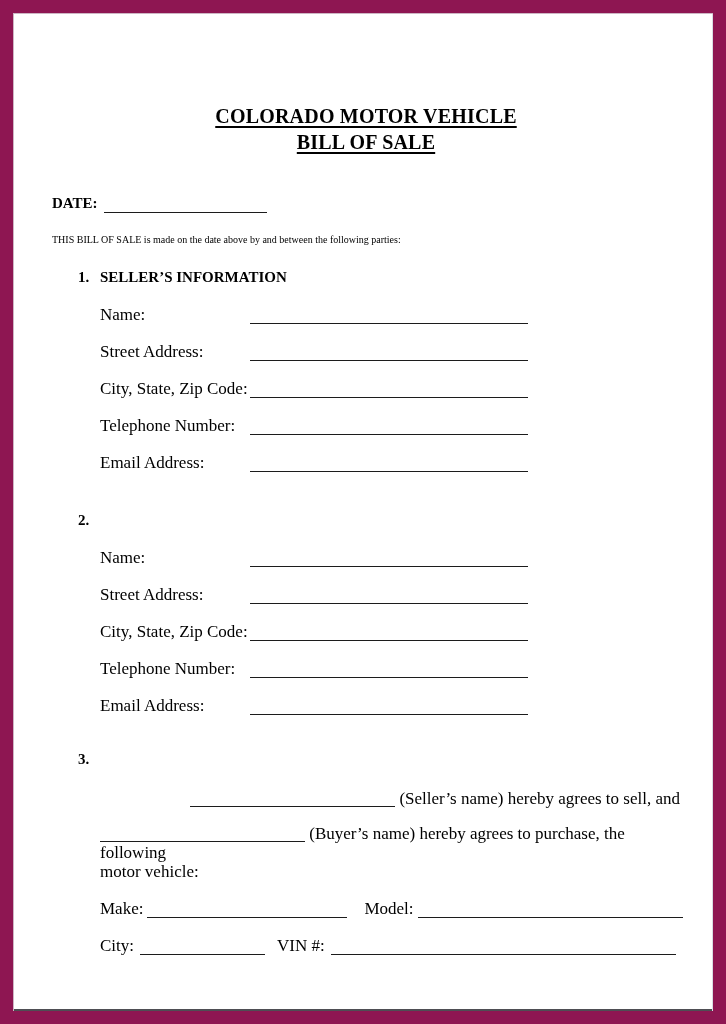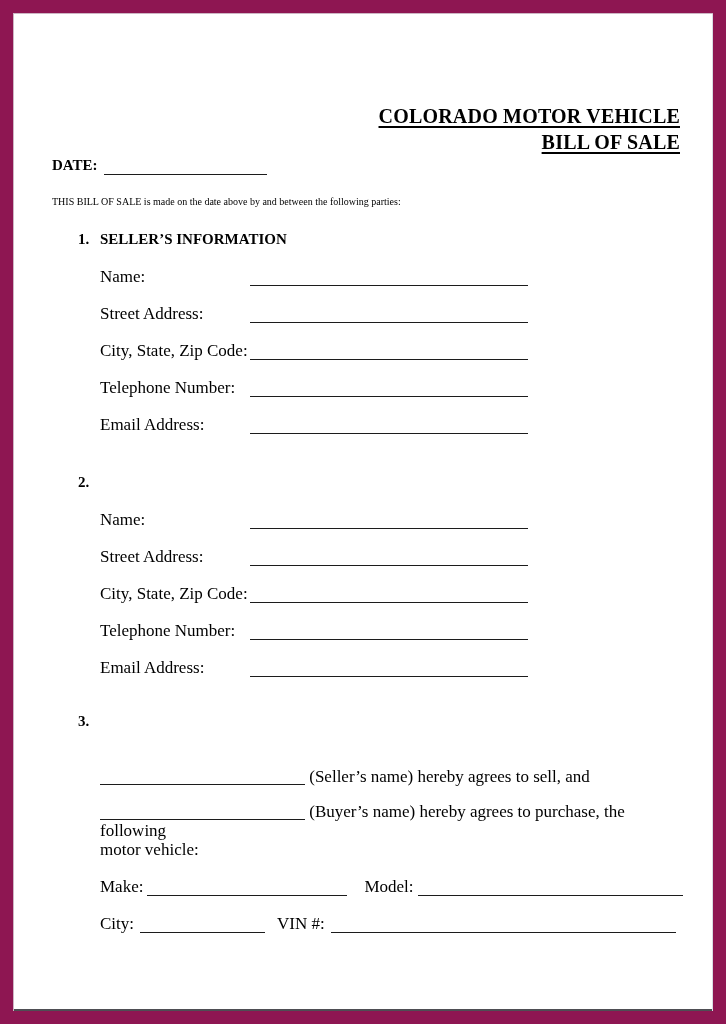--- a/index.html
+++ b/index.html
@@ -9,45 +9,45 @@
     background: #fff; position: relative; overflow: hidden;
     font-family: "Liberation Serif", "DejaVu Serif", serif;
     color: #000;
   }
   .sheet {
     width: 100%; height: 100%; box-sizing: border-box;
     box-shadow: inset 0 1px 0 #cdb6c4, inset 1px 0 0 #cdb6c4,
                 inset -1px 0 0 #d9dde4, inset 0 -2px 0 #4e4e54;
     padding: 0 33px 0 39px;
   }
-  .title-block { padding-top: 90px; text-align: right; }
+  .title-block { padding-top: 90px; text-align: center; }
   .title-line {
     font-size: 20px; font-weight: bold; line-height: 26px;
     text-decoration: underline; text-decoration-thickness: 2px;
     text-underline-offset: 3px; letter-spacing: 0.2px;
   }
-  .date-row { display: flex; align-items: flex-end; font-size: 15px; line-height: 20px; }
+  .date-row { margin-top: 38px; display: flex; align-items: flex-end; font-size: 15px; line-height: 20px; }
   .date-row .lbl { font-weight: bold; margin-right: 6px; }
   .intro { margin: 17px 0 0 0; font-size: 10px; line-height: 19px; }
 
   .section { margin-top: 19px; }
   .section.s2 { margin-top: 39px; }
   .section.s3 { margin-top: 35px; }
   .sec-header { display: flex; font-size: 15px; line-height: 19px; font-weight: bold; }
   .sec-num { margin-left: 26px; width: 22px; }
   .sec-body { margin-left: 48px; font-size: 17px; line-height: 19px; }
 
   .field-row { display: flex; align-items: flex-end; margin-top: 18px; }
   .field-label { width: 150px; flex: none; }
 
   .blank { display: inline-block; border-bottom: 1.4px solid #1c1c1c; height: 17px; flex: none; }
   .inline-blank { position: relative; top: 3px; height: 14px; }
 
   .clause { margin: 0; }
-  .clause.c1 { margin-top: 36px; }
+  .clause.c1 { margin-top: 20px; text-align: right; }
   .clause.c2 { margin-top: 16px; }
 
   .vrow { display: flex; align-items: flex-end; margin-top: 18px; }
   .g4  { margin-left: 4px; }  .g6  { margin-left: 6px; }
   .g8  { margin-left: 8px; }  .g12 { margin-left: 12px; }
   .g14 { margin-left: 14px; } .g17 { margin-left: 17px; }
 
   .w163 { width: 163px; } .w278 { width: 278px; } .w205 { width: 205px; }
   .w200 { width: 200px; } .w265 { width: 265px; } .w92  { width: 92px; }
   .w115 { width: 115px; } .w130 { width: 130px; } .w125 { width: 125px; }

